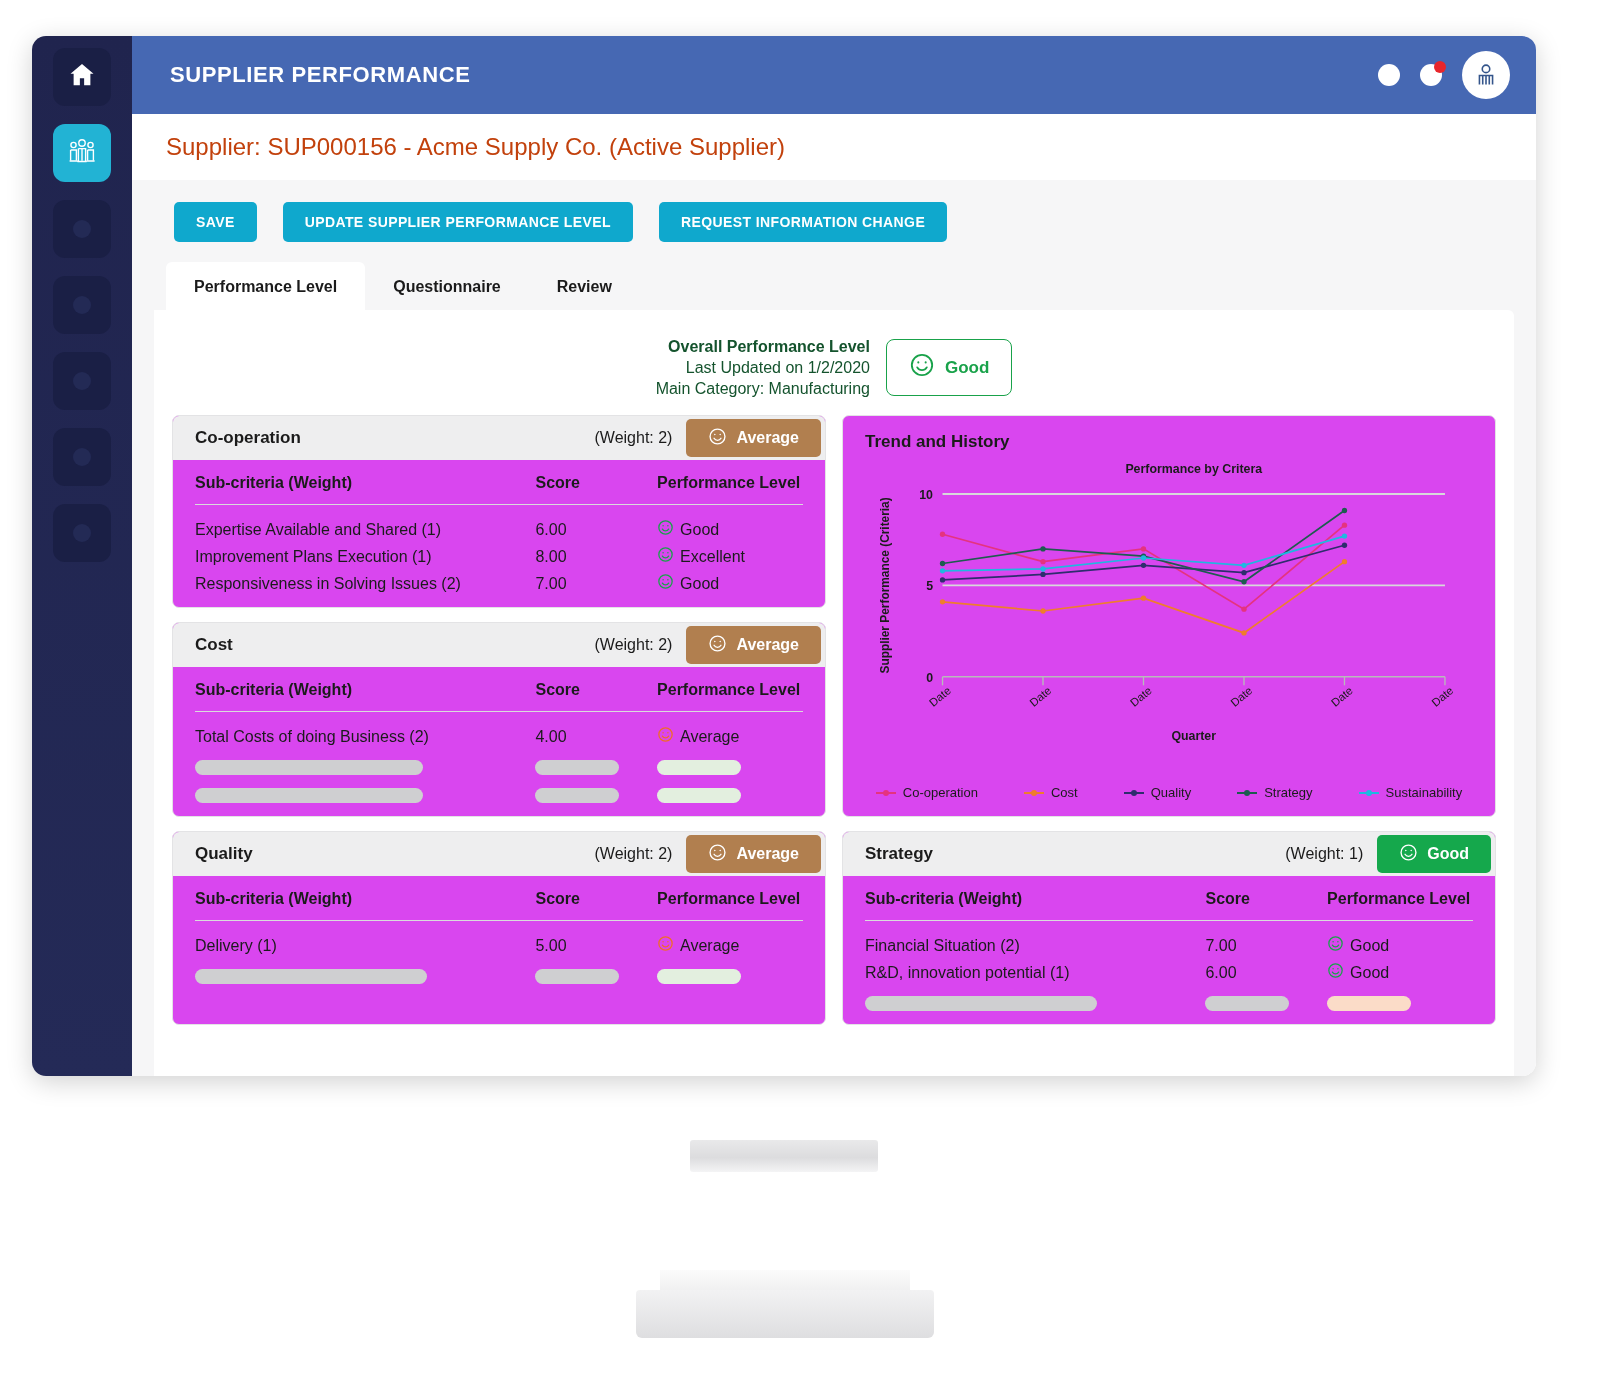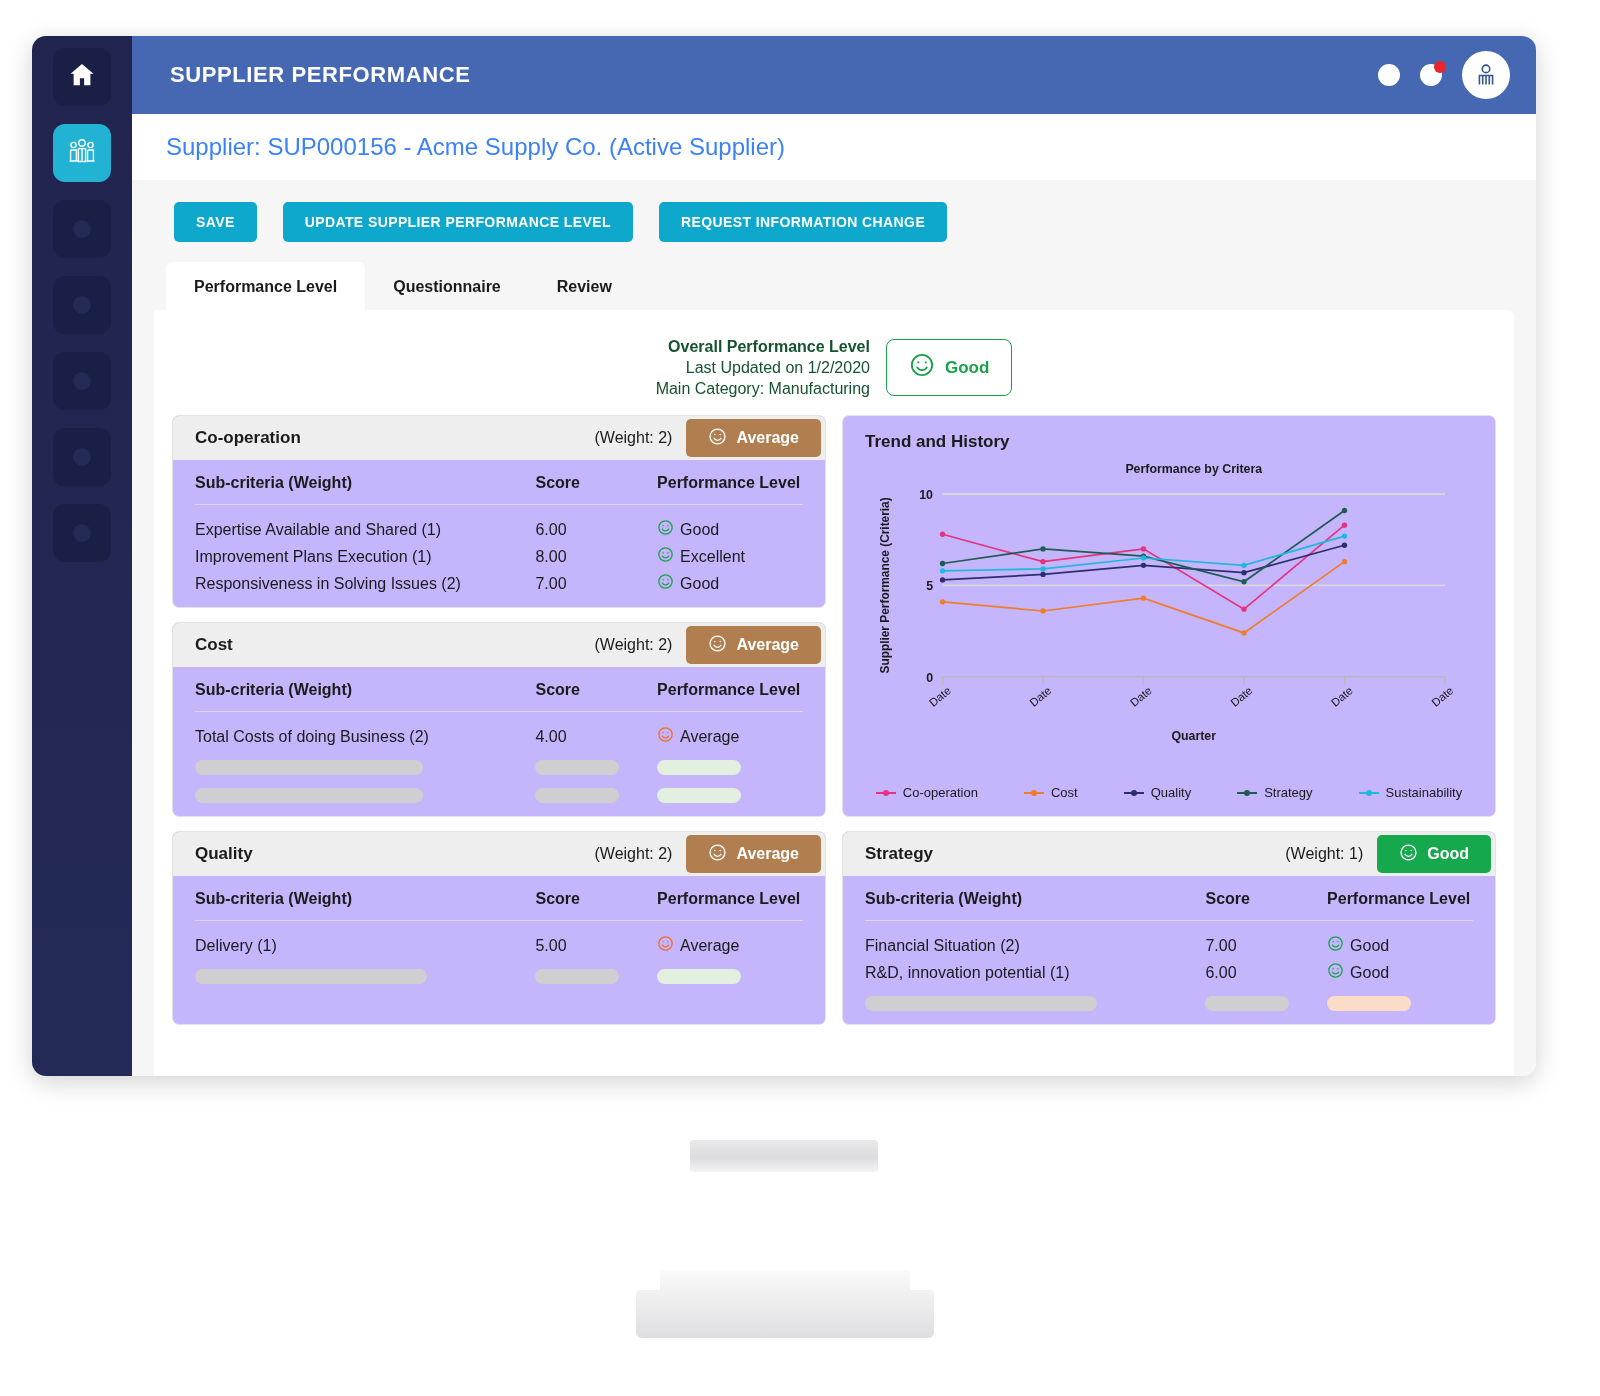--- a/index.html
+++ b/index.html
@@ -75,21 +75,21 @@
   }
   .avatar {
     width: 48px; height: 48px; border-radius: 50%; background: #fff;
     display: flex; align-items: center; justify-content: center; cursor: pointer;
   }
 
   .supplier-bar {
     flex: 0 0 66px; display: flex; align-items: center;
     padding-left: 34px; background: #fff;
   }
-  .supplier-bar h2 { font-size: 24px; font-weight: 400; color: #3b82f6; }
+  .supplier-bar h2 { font-size: 24px; font-weight: 400; color: #c2410c; }
 
   .content { flex: 1; background: #f6f6f7; display: flex; flex-direction: column; min-height: 0; }
 
   .btn-row { display: flex; gap: 26px; padding: 22px 0 20px 34px; margin-left: 8px; }
   .btn {
     background: #0fa8cd; color: #fff; border: none; border-radius: 5px;
     font-size: 14px; font-weight: 700; letter-spacing: .4px;
     padding: 12px 22px; cursor: pointer; font-family: inherit;
   }
 
@@ -111,21 +111,21 @@
   .overall-text .t1 { font-weight: 700; }
   .overall-badge {
     border: 1.5px solid #19a24a; border-radius: 8px; padding: 12px 22px;
     display: flex; align-items: center; gap: 10px;
     color: #19a24a; font-weight: 700; font-size: 17px;
   }
 
   
   .grid { display: grid; grid-template-columns: 1fr 1fr; gap: 14px 16px; }
   .card {
-    border: 1px solid #e3e3e5; border-radius: 7px; background: #c4b5fd; overflow: hidden;
+    border: 1px solid #e3e3e5; border-radius: 7px; background: #d946ef; overflow: hidden;
   }
   .card-head {
     background: #eeeeef; display: flex; align-items: center;
     padding: 0 0 0 22px; height: 44px; position: relative;
   }
   .card-title { font-size: 17px; font-weight: 700; color: #1b1b1b; }
   .card-weight { margin-left: auto; font-size: 16px; color: #1b1b1b; padding-right: 14px; }
   .lvl-badge {
     display: flex; align-items: center; gap: 9px;
     color: #fff; font-weight: 700; font-size: 16px;

